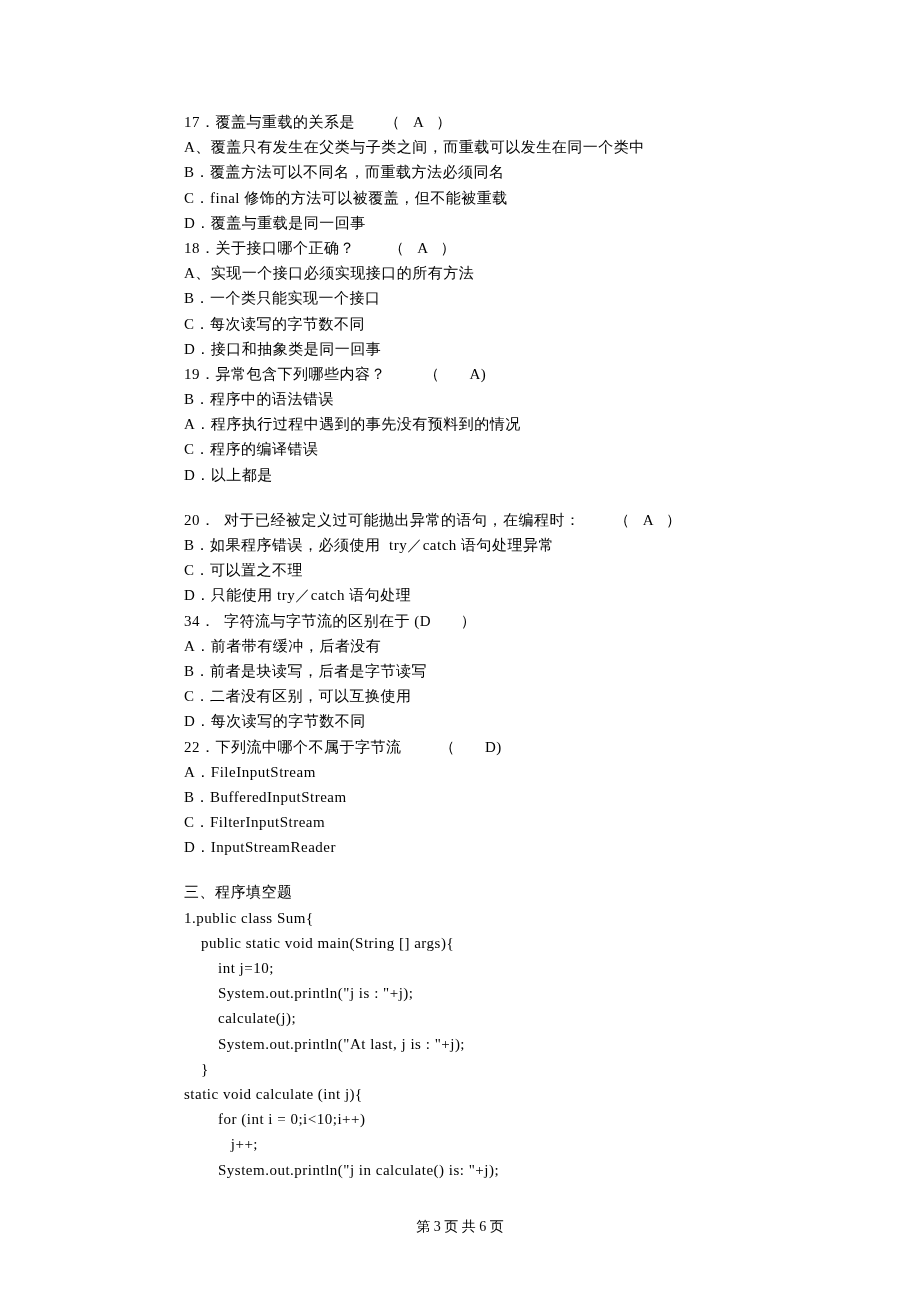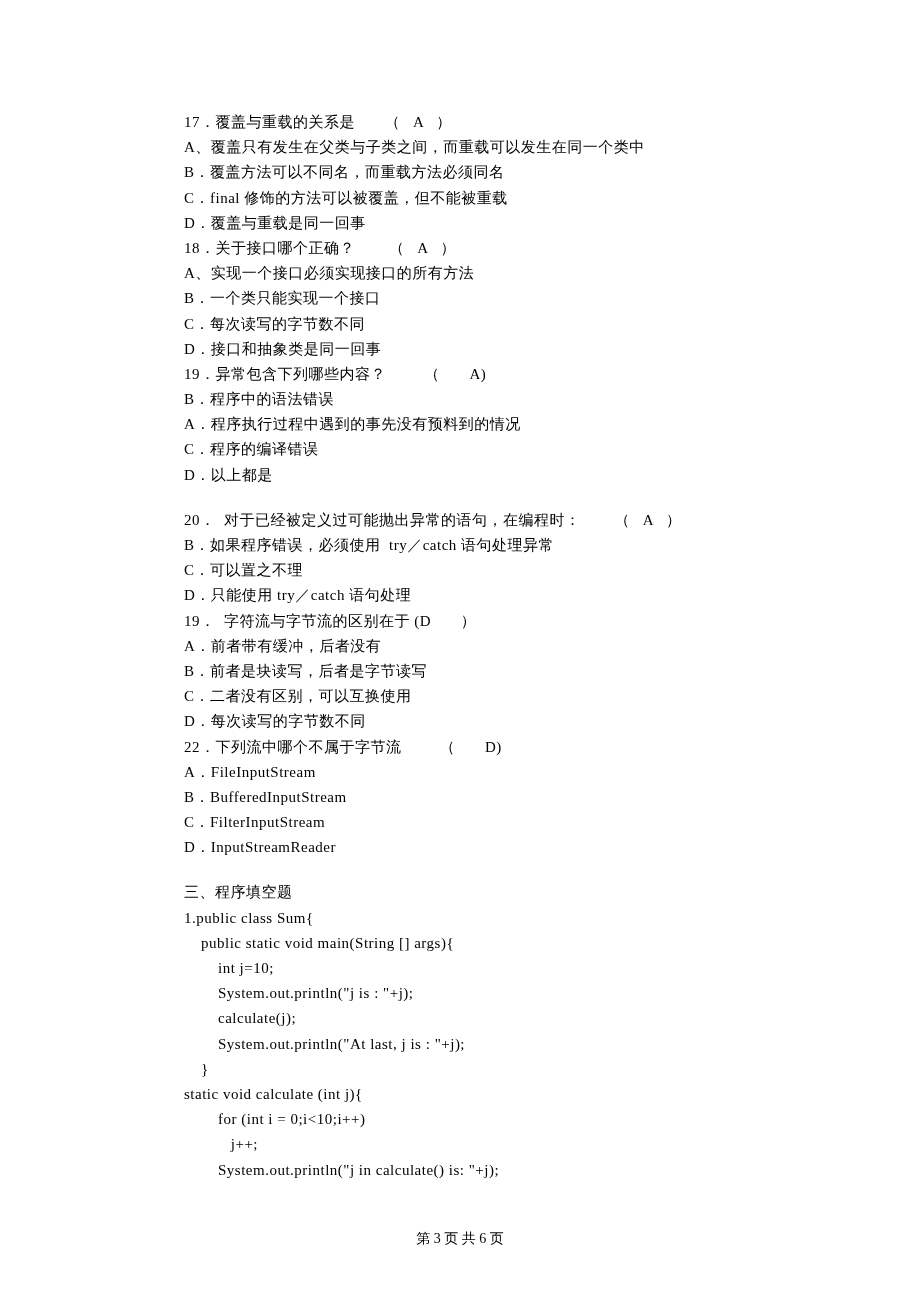--- a/index.html
+++ b/index.html
@@ -19,21 +19,21 @@
       white-space: pre-wrap;
       letter-spacing: 0.5px;
       margin-left: 44px;
     }
     .spacer {
       height: 20px;
     }
     .footer {
       text-align: center;
       font-size: 14px;
-      margin-top: 44px;
+      margin-top: 32px;
     }
   </style>
 </head>
 <body>
 
 <div class="page">
   <div id="content">
       <div class="line">17．覆盖与重载的关系是       （   A   ）</div>
       <div class="line">A、覆盖只有发生在父类与子类之间，而重载可以发生在同一个类中</div>
       <div class="line">B．覆盖方法可以不同名，而重载方法必须同名</div>
@@ -47,21 +47,21 @@
       <div class="line">19．异常包含下列哪些内容？         （       A)</div>
       <div class="line">B．程序中的语法错误</div>
       <div class="line">A．程序执行过程中遇到的事先没有预料到的情况</div>
       <div class="line">C．程序的编译错误</div>
       <div class="line">D．以上都是</div>
       <div class="spacer"></div>
       <div class="line">20．  对于已经被定义过可能抛出异常的语句，在编程时：        （   A   ）</div>
       <div class="line">B．如果程序错误，必须使用  try／catch 语句处理异常</div>
       <div class="line">C．可以置之不理</div>
       <div class="line">D．只能使用 try／catch 语句处理</div>
-      <div class="line">19．  字符流与字节流的区别在于 (D       ）</div>
+      <div class="line">34．  字符流与字节流的区别在于 (D       ）</div>
       <div class="line">A．前者带有缓冲，后者没有</div>
       <div class="line">B．前者是块读写，后者是字节读写</div>
       <div class="line">C．二者没有区别，可以互换使用</div>
       <div class="line">D．每次读写的字节数不同</div>
       <div class="line">22．下列流中哪个不属于字节流         （       D)</div>
       <div class="line">A．FileInputStream</div>
       <div class="line">B．BufferedInputStream</div>
       <div class="line">C．FilterInputStream</div>
       <div class="line">D．InputStreamReader</div>
       <div class="spacer"></div>

